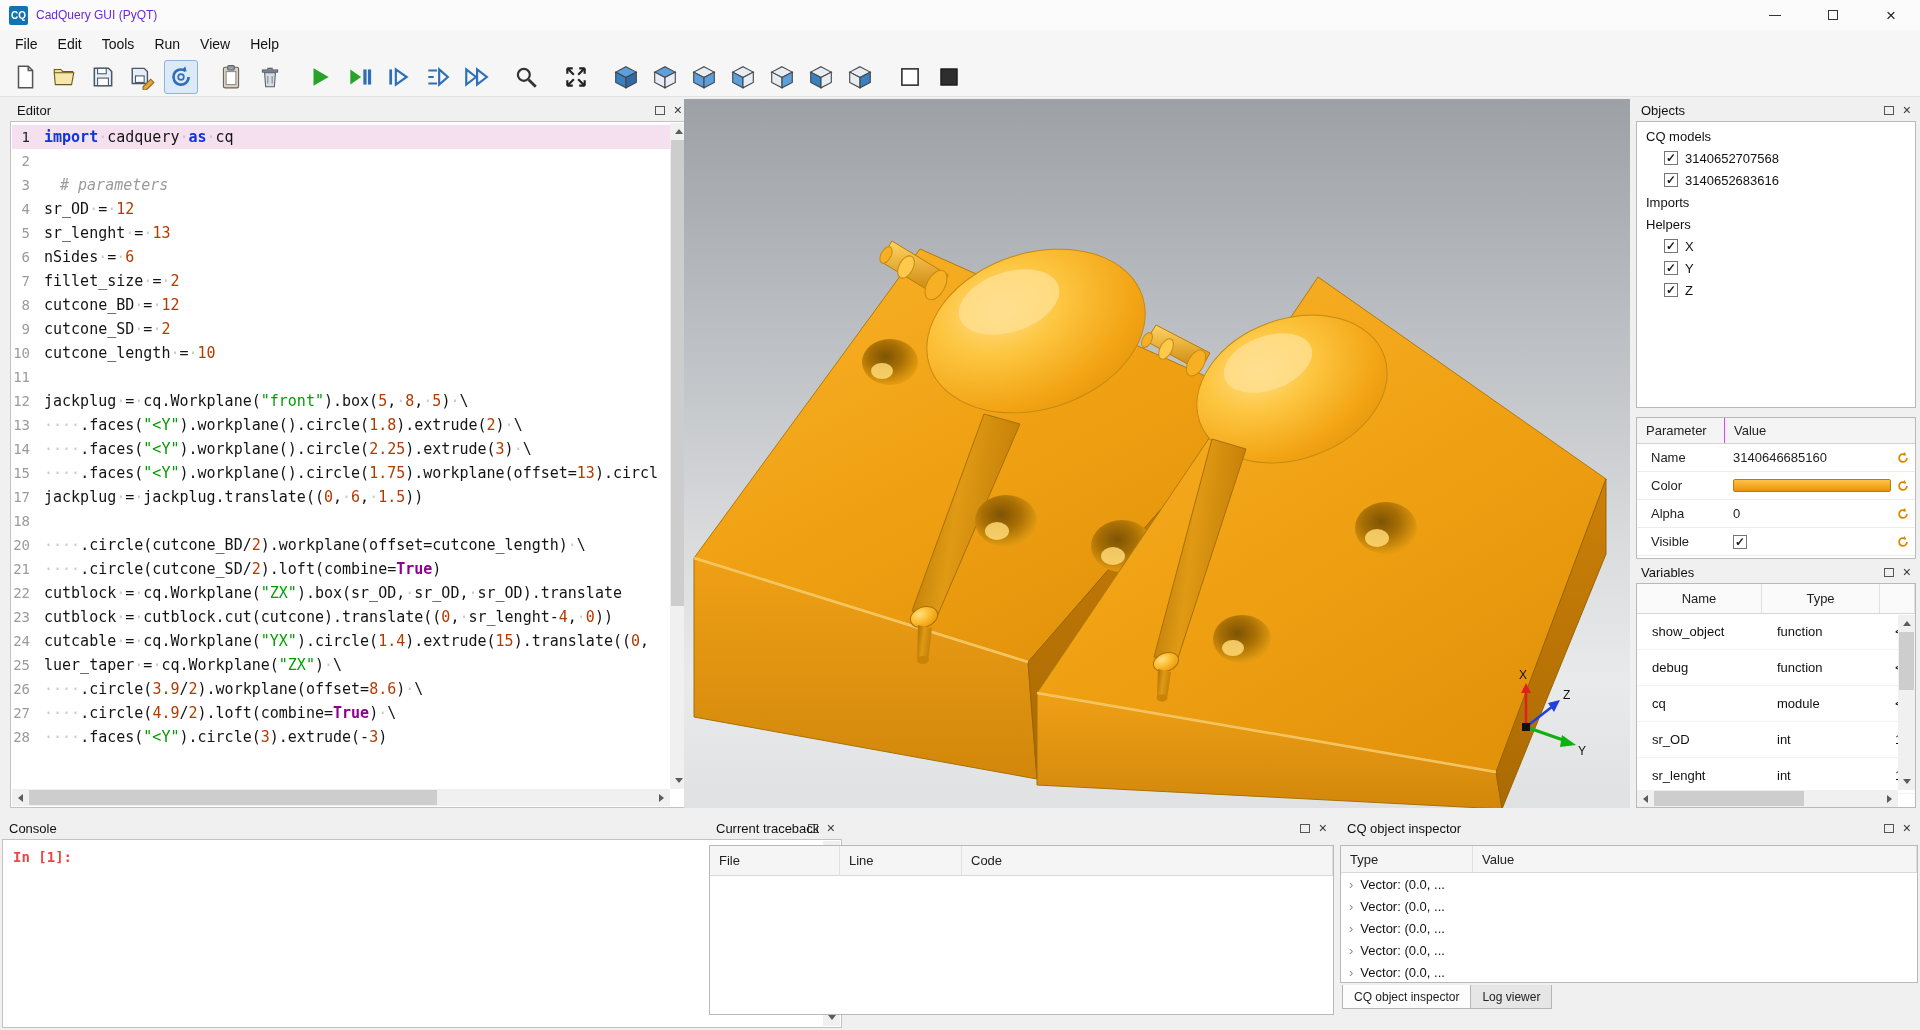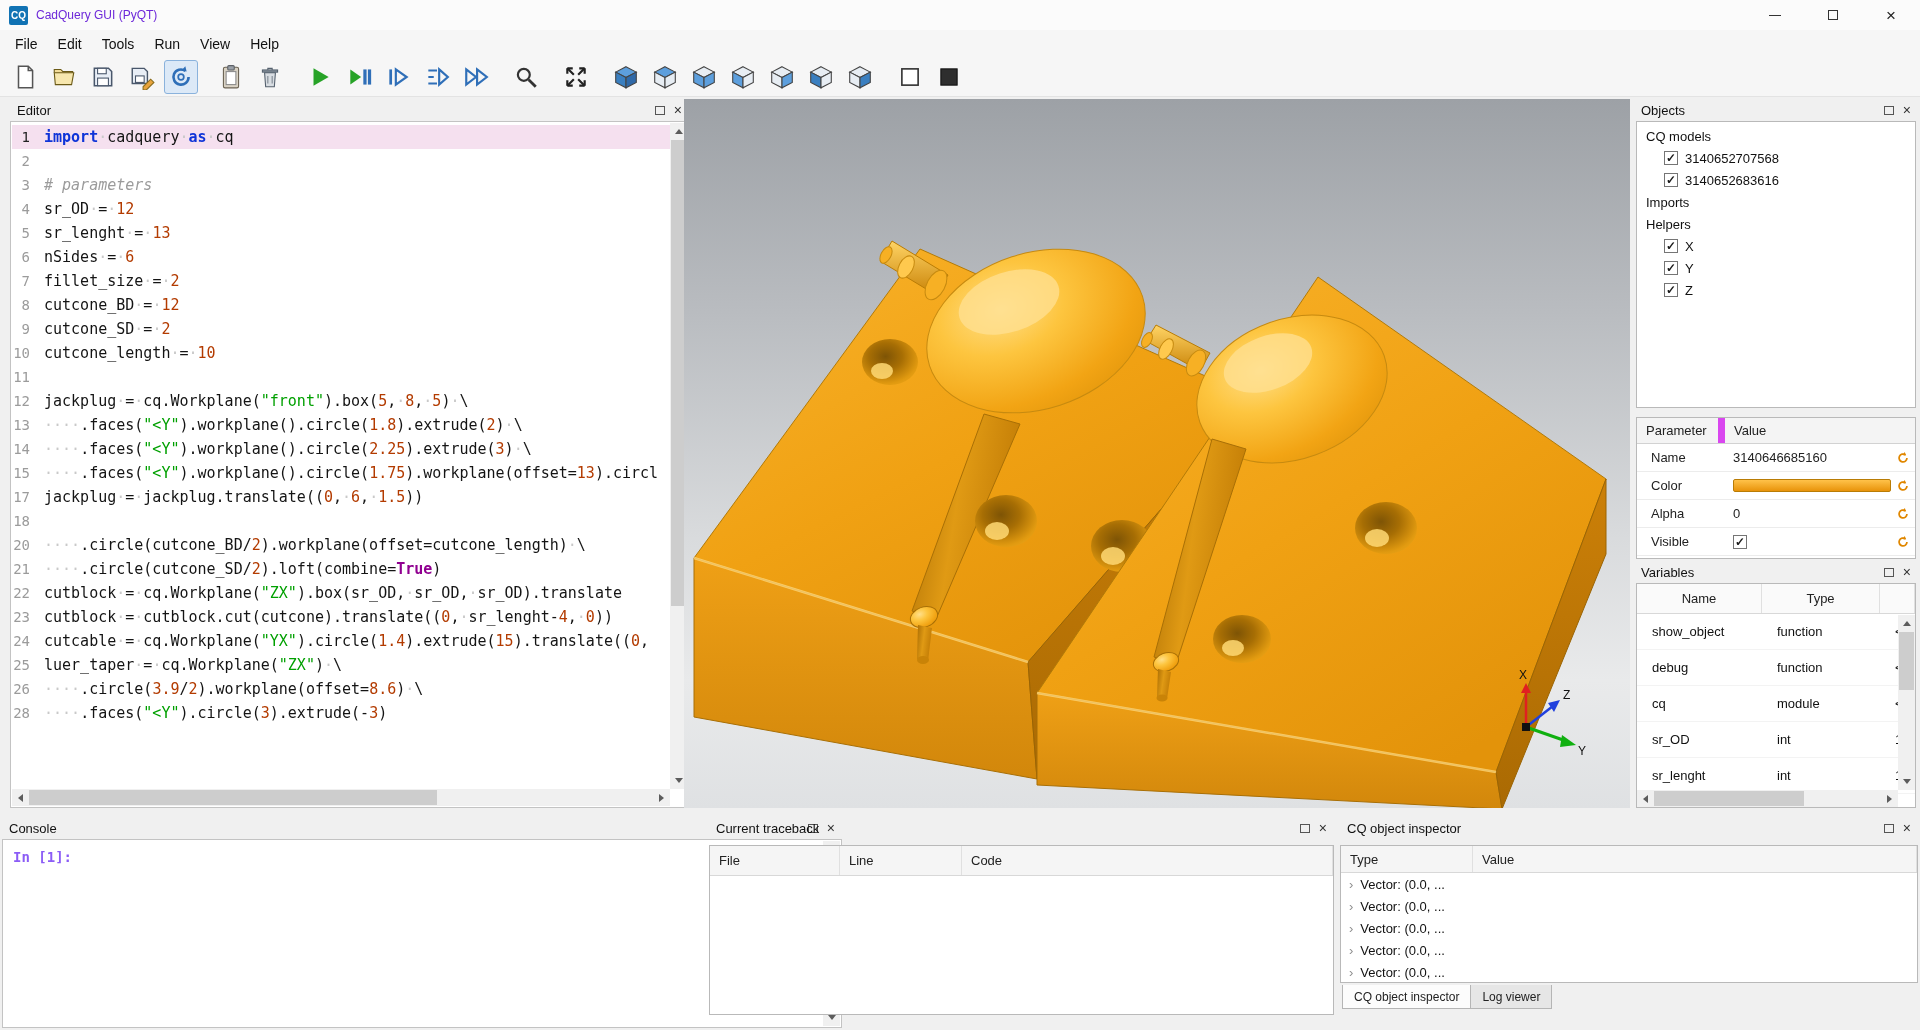--- a/index.html
+++ b/index.html
@@ -36,21 +36,21 @@
   #editor-dock{left:10px;top:99px;width:679px;height:709px;}
   .editor-body{position:absolute;top:22px;left:0;right:0;bottom:0;background:#fff;border:1px solid #c3c3c3;}
   .code-area{position:absolute;top:1px;left:1px;right:18px;bottom:18px;overflow:hidden;font-family:"DejaVu Sans Mono",monospace;font-size:15px;line-height:24px;background:#fff;padding-top:2px;}
   .code-line{white-space:pre;height:24px;display:flex;align-items:center;}
   .code-line.hl{background:#f5e0ef;}
   .ln{width:32px;text-align:right;color:#9b9b9b;padding-right:14px;flex:none;font-size:14px;}
   .code-line.hl .ln{color:#222;}
   .tok-k{color:#0f34d8;font-weight:bold;}
   .tok-n{color:#b33b00;}
   .tok-s{color:#00a000;}
-  .tok-c{color:#9b9b9b;font-style:italic;}
+  .tok-c{color:#9b9b9b;font-style:italic;margin-left:16px;}
   .tok-w{color:#c9c9c9;}
   .tok-b{color:#900090;font-weight:bold;}
   .tok-p{color:#141414;}
 
   
   .vscroll{position:absolute;top:1px;right:1px;bottom:18px;width:17px;background:#f0f0f0;}
   .hscroll{position:absolute;left:1px;right:18px;bottom:1px;height:17px;background:#f0f0f0;}
   .sb-btn{position:absolute;width:17px;height:17px;display:flex;align-items:center;justify-content:center;}
   .sb-btn.b-top{top:0;left:0;} .sb-btn.b-bot{bottom:0;left:0;}
   .sb-btn.b-left{left:0;top:0;} .sb-btn.b-right{right:0;top:0;}
@@ -68,21 +68,21 @@
 
   
   #objects-dock{left:1634px;top:99px;width:284px;height:311px;}
   .tree-box{position:absolute;top:22px;left:2px;right:2px;bottom:2px;background:#fff;border:1px solid #b9b9b9;padding-top:3px;}
   .tree-row{height:22px;display:flex;align-items:center;font-size:13px;color:#111;padding-left:9px;gap:7px;}
   .tree-row.indent{padding-left:27px;}
   .cb{width:14px;height:14px;border:1px solid #757575;background:#fff;display:inline-flex;align-items:center;justify-content:center;font-size:12px;color:#1a1a1a;font-weight:bold;line-height:1;flex:none;}
 
   #props{position:absolute;left:1636px;top:417px;width:280px;height:142px;background:#fff;border:1px solid #b9b9b9;}
   .props-header{display:flex;height:26px;background:#f4f4f4;border-bottom:1px solid #d2d2d2;}
-  .props-header .hcell{font-size:13px;color:#222;padding:0 9px;display:flex;align-items:center;border-right:7px solid #d946ef;}
+  .props-header .hcell{font-size:13px;color:#222;padding:0 9px;display:flex;align-items:center;border-right:1px solid #d946ef;}
   .props-header .hcell:first-child{width:88px;flex:none;}
   .props-header .hcell:last-child{flex:1;border-right:none;}
   .prop-row{display:grid;grid-template-columns:88px 1fr 24px;height:28px;align-items:center;border-bottom:1px solid #ececec;font-size:13px;color:#222;}
   .prop-label{padding-left:14px;}
   .prop-val{padding-left:8px;display:flex;align-items:center;overflow:hidden;}
   .color-bar{display:block;width:158px;height:13px;border:1px solid #b97c05;border-radius:2px;}
   .prop-reset{display:flex;align-items:center;justify-content:center;}
   .prop-reset svg{width:14px;height:14px;}
 
   #variables-dock{left:1634px;top:561px;width:284px;height:247px;}
@@ -91,21 +91,21 @@
   .vars-header .hcell{font-size:13px;color:#222;display:flex;align-items:center;justify-content:center;border-right:1px solid #e0e0e0;}
   .vh-name{width:125px;flex:none;} .vh-type{width:118px;flex:none;} .vh-rest{flex:1;border-right:none;}
   .var-row{display:grid;grid-template-columns:125px 118px 1fr;height:36px;align-items:center;font-size:13px;color:#111;border-bottom:1px solid #f3f3f3;}
   .var-cell{padding-left:15px;overflow:hidden;white-space:nowrap;}
   .vars-vscroll{position:absolute;top:31px;right:0;bottom:17px;width:17px;background:#f0f0f0;}
   .vars-hscroll{position:absolute;left:0;right:17px;bottom:0;height:17px;background:#f0f0f0;}
 
   
   #console-dock{left:2px;top:817px;width:840px;height:212px;}
   .console-body{position:absolute;top:22px;left:0;right:0;bottom:1px;background:#fff;border:1px solid #c3c3c3;}
-  .prompt{font-family:"DejaVu Sans Mono",monospace;font-size:14px;font-weight:bold;color:#8b5cf6;padding:9px 16px 0 10px;}
+  .prompt{font-family:"DejaVu Sans Mono",monospace;font-size:14px;font-weight:bold;color:#ef4444;padding:9px 16px 0 10px;}
 
   #traceback-dock{left:709px;top:817px;width:625px;height:212px;}
   .tb-body{position:absolute;top:28px;left:0;right:0;bottom:14px;background:#fff;border:1px solid #b9b9b9;}
   .tb-header{display:flex;height:30px;background:#f5f5f5;border-bottom:1px solid #d8d8d8;}
   .tb-header .hcell{font-size:13px;color:#222;display:flex;align-items:center;padding-left:9px;border-right:1px solid #e0e0e0;}
   .tbh-file{width:130px;flex:none;} .tbh-line{width:122px;flex:none;} .tbh-code{flex:1;border-right:none;}
 
   #inspector-dock{left:1340px;top:817px;width:578px;height:213px;}
   .insp-body{position:absolute;top:28px;left:0;right:0;height:138px;background:#fff;border:1px solid #b9b9b9;overflow:hidden;}
   .insp-header{display:flex;height:27px;background:#f5f5f5;border-bottom:1px solid #d8d8d8;}
@@ -385,20 +385,21 @@
           <div class="code-line"><span class="ln">15</span><span><span class="tok-w">····</span><span class="tok-p">.faces(</span><span class="tok-s">"&lt;Y"</span><span class="tok-p">).workplane().circle(</span><span class="tok-n">1.75</span><span class="tok-p">).workplane(offset=</span><span class="tok-n">13</span><span class="tok-p">).circl</span></span></div>
           <div class="code-line"><span class="ln">17</span><span><span class="tok-p">jackplug</span><span class="tok-w">·</span><span class="tok-p">=</span><span class="tok-w">·</span><span class="tok-p">jackplug.translate((</span><span class="tok-n">0</span><span class="tok-p">,</span><span class="tok-w">·</span><span class="tok-n">6</span><span class="tok-p">,</span><span class="tok-w">·</span><span class="tok-n">1.5</span><span class="tok-p">))</span></span></div>
           <div class="code-line"><span class="ln">18</span><span></span></div>
           <div class="code-line"><span class="ln">20</span><span><span class="tok-w">····</span><span class="tok-p">.circle(cutcone_BD/</span><span class="tok-n">2</span><span class="tok-p">).workplane(offset=cutcone_length)</span><span class="tok-w">·</span><span class="tok-p">\</span></span></div>
           <div class="code-line"><span class="ln">21</span><span><span class="tok-w">····</span><span class="tok-p">.circle(cutcone_SD/</span><span class="tok-n">2</span><span class="tok-p">).loft(combine=</span><span class="tok-b">True</span><span class="tok-p">)</span></span></div>
           <div class="code-line"><span class="ln">22</span><span><span class="tok-p">cutblock</span><span class="tok-w">·</span><span class="tok-p">=</span><span class="tok-w">·</span><span class="tok-p">cq.Workplane(</span><span class="tok-s">"ZX"</span><span class="tok-p">).box(sr_OD,</span><span class="tok-w">·</span><span class="tok-p">sr_OD,</span><span class="tok-w">·</span><span class="tok-p">sr_OD).translate</span></span></div>
           <div class="code-line"><span class="ln">23</span><span><span class="tok-p">cutblock</span><span class="tok-w">·</span><span class="tok-p">=</span><span class="tok-w">·</span><span class="tok-p">cutblock.cut(cutcone).translate((</span><span class="tok-n">0</span><span class="tok-p">,</span><span class="tok-w">·</span><span class="tok-p">sr_lenght-</span><span class="tok-n">4</span><span class="tok-p">,</span><span class="tok-w">·</span><span class="tok-n">0</span><span class="tok-p">))</span></span></div>
           <div class="code-line"><span class="ln">24</span><span><span class="tok-p">cutcable</span><span class="tok-w">·</span><span class="tok-p">=</span><span class="tok-w">·</span><span class="tok-p">cq.Workplane(</span><span class="tok-s">"YX"</span><span class="tok-p">).circle(</span><span class="tok-n">1.4</span><span class="tok-p">).extrude(</span><span class="tok-n">15</span><span class="tok-p">).translate((</span><span class="tok-n">0</span><span class="tok-p">,</span></span></div>
           <div class="code-line"><span class="ln">25</span><span><span class="tok-p">luer_taper</span><span class="tok-w">·</span><span class="tok-p">=</span><span class="tok-w">·</span><span class="tok-p">cq.Workplane(</span><span class="tok-s">"ZX"</span><span class="tok-p">)</span><span class="tok-w">·</span><span class="tok-p">\</span></span></div>
           <div class="code-line"><span class="ln">26</span><span><span class="tok-w">····</span><span class="tok-p">.circle(</span><span class="tok-n">3.9</span><span class="tok-p">/</span><span class="tok-n">2</span><span class="tok-p">).workplane(offset=</span><span class="tok-n">8.6</span><span class="tok-p">)</span><span class="tok-w">·</span><span class="tok-p">\</span></span></div>
+          <div class="code-line"><span class="ln">27</span><span><span class="tok-w">····</span><span class="tok-p">.circle(</span><span class="tok-n">4.9</span><span class="tok-p">/</span><span class="tok-n">2</span><span class="tok-p">).loft(combine=</span><span class="tok-b">True</span><span class="tok-p">)</span><span class="tok-w">·</span><span class="tok-p">\</span></span></div>
           <div class="code-line"><span class="ln">28</span><span><span class="tok-w">····</span><span class="tok-p">.faces(</span><span class="tok-s">"&lt;Y"</span><span class="tok-p">).circle(</span><span class="tok-n">3</span><span class="tok-p">).extrude(-</span><span class="tok-n">3</span><span class="tok-p">)</span></span></div>
         </div>
       <div class="vscroll">
         <span class="sb-btn b-top">
             <span class="tri tri-up"></span>
           </span>
         <div class="v-thumb" style="top:17px;height:70%;"></div>
         <span class="sb-btn b-bot">
             <span class="tri tri-down"></span>
           </span>

